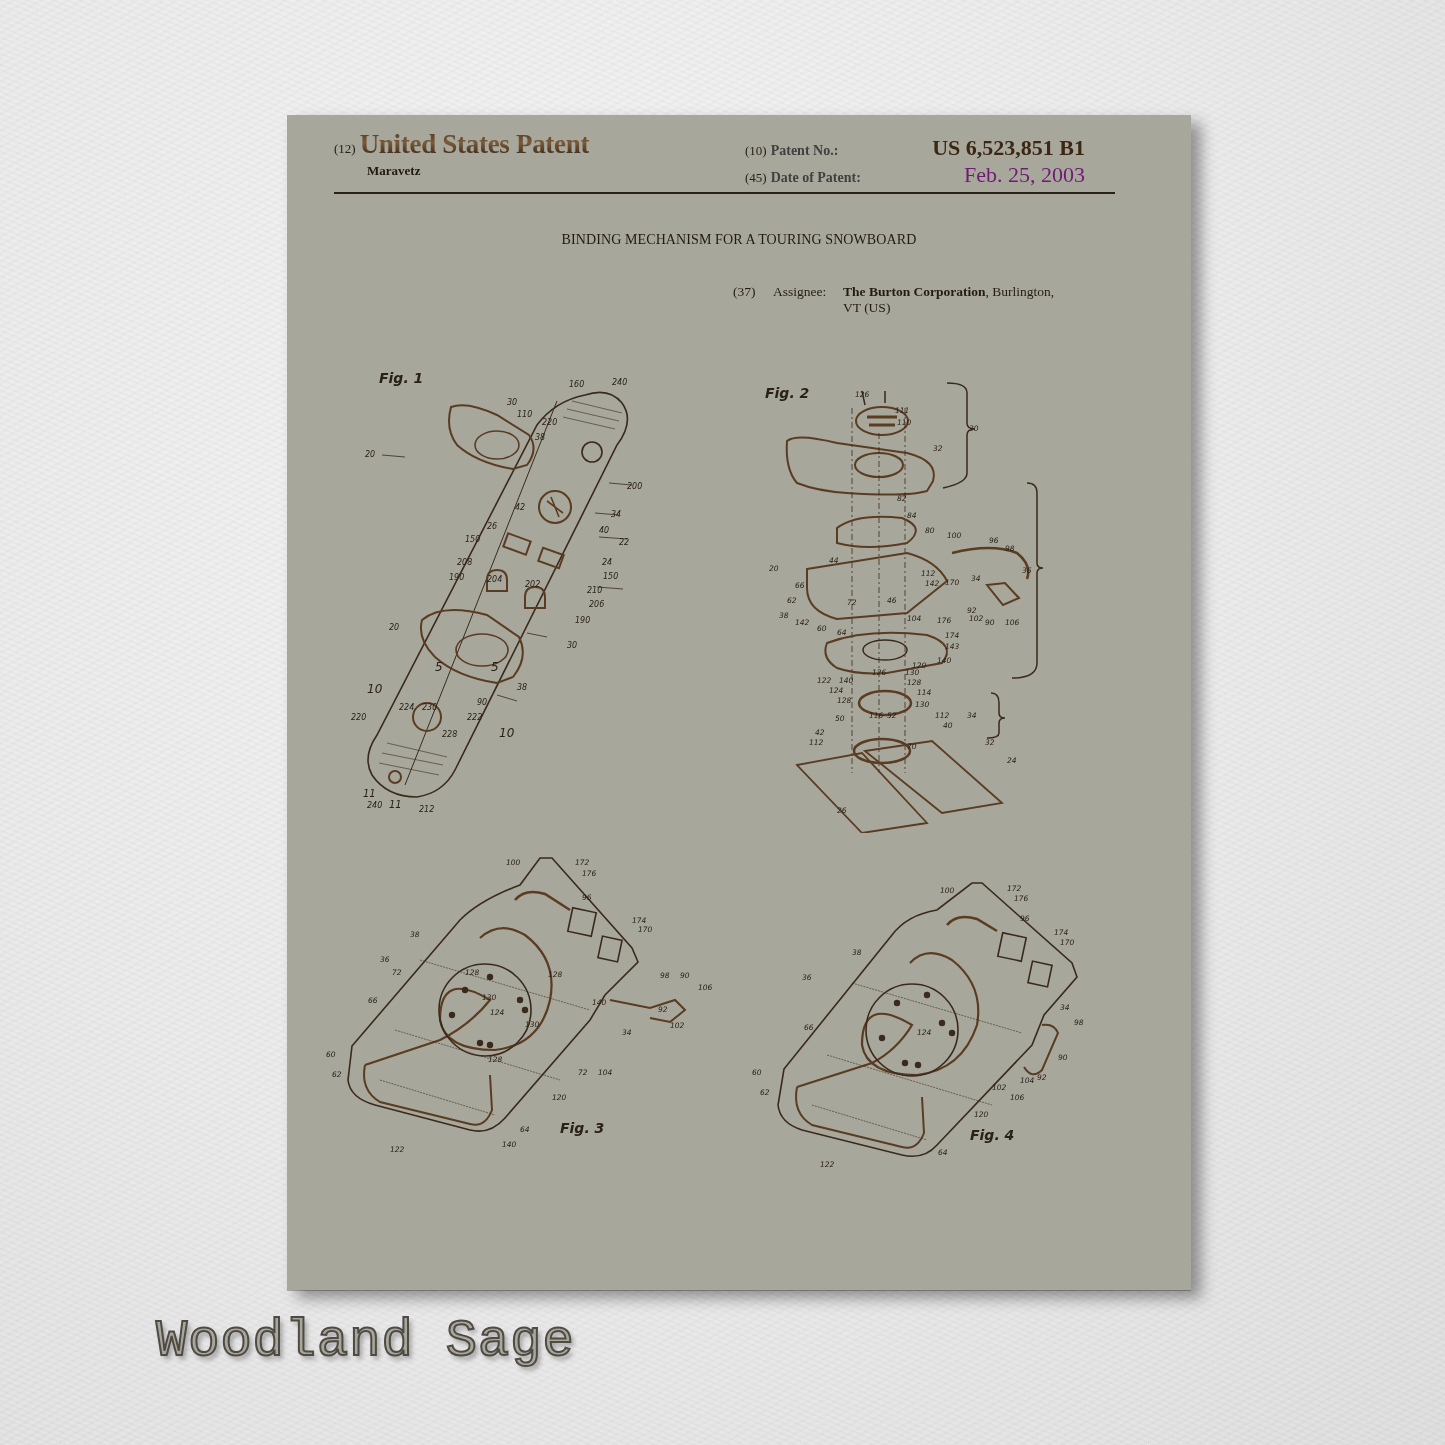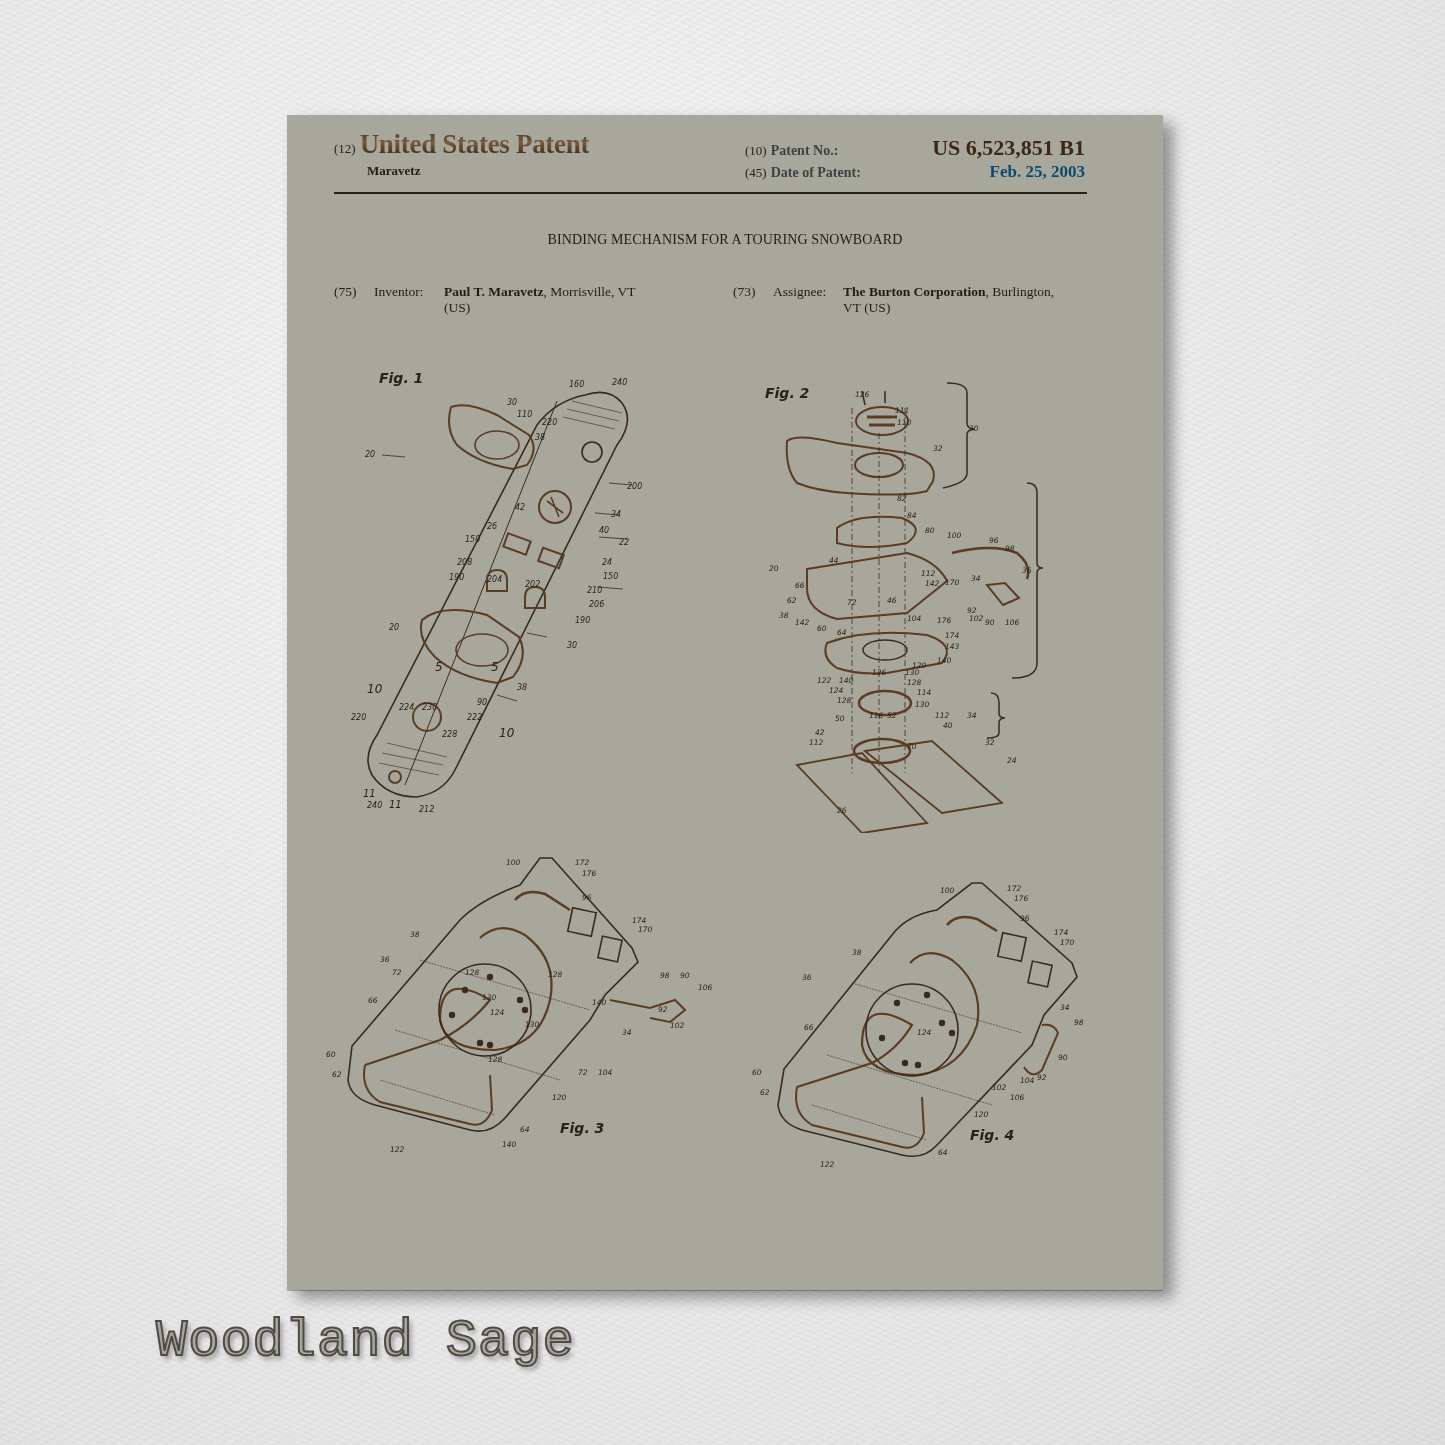--- a/index.html
+++ b/index.html
@@ -11,35 +11,36 @@
   .texture {
     position:absolute; inset:0;
     background-image:
       repeating-linear-gradient(23deg, rgba(0,0,0,0.018) 0 2px, rgba(255,255,255,0.02) 2px 5px),
       repeating-linear-gradient(-31deg, rgba(0,0,0,0.015) 0 3px, rgba(255,255,255,0.02) 3px 7px);
   }
   .poster {
     position:absolute; left:287px; top:115px; width:876px; height:1175px;
     background:#a8a79b;
     box-shadow: 10px 8px 14px rgba(0,0,0,0.38), 0 1px 0 rgba(0,0,0,0.25);
+    padding-left: 28px;
   }
   .hdr-left { position:absolute; left:47px; top:14px; }
   .hdr-right { position:absolute; left:458px; top:20px; width:340px; }
   .num { font-size:13px; color:#2a2118; }
   .us-title {
     font-size:27px; font-weight:bold; letter-spacing:-0.3px;
     background: linear-gradient(180deg,#4a3420 0%, #7a5a3a 45%, #2c1f12 100%);
     -webkit-background-clip:text; background-clip:text; color:transparent;
     font-stretch: condensed;
   }
   .inventor-short { position:absolute; left:80px; top:48px; font-size:13px; font-weight:bold; color:#24190f; }
   .row { display:flex; justify-content:space-between; align-items:baseline; white-space:nowrap; }
   .row .lbl { font-size:14px; font-weight:bold; color:#404040; }
   .row .val { font-size:22px; font-weight:bold; color:#3b2714; }
-  .row .val2 { font-size:17px; font-weight:bold; color:#0c4a6e; }
+  .row .val2 { font-size:22px; font-weight:normal; color:#701a75; }
   .rule { position:absolute; left:47px; right:76px; top:77px; height:2px; background:#2a2118; }
   .title {
     position:absolute; left:0; right:0; top:117px; text-align:center;
     font-size:14px; color:#231a12; letter-spacing:0.1px;
   }
   .meta { position:absolute; top:169px; font-size:13.5px; color:#251b12; line-height:16px; }
   .meta .code { display:inline-block; width:40px; }
   .meta .key { display:inline-block; width:70px; }
   .meta .body { display:inline-block; vertical-align:top; }
   .meta b { font-weight:bold; }
@@ -75,26 +76,23 @@
     <div class="row" style="margin-top:1px">
       <span><span class="num">(45)</span> <span class="lbl">Date of Patent:</span></span>
       <span class="val2">Feb. 25, 2003</span>
     </div>
   </div>
 
   <div class="rule"></div>
 
   <div class="title">BINDING MECHANISM FOR A TOURING SNOWBOARD</div>
 
-  <div class="meta" style="left:47px;">
-    <span class="code">(75)</span><span class="key">Inventor:</span><span class="body"><b>Paul T. Maravetz</b><span>, Morrisville, VT</span><br><span>(US)</span></span>
-  </div>
 
   <div class="meta" style="left:446px;">
-    <span class="code">(73)</span><span class="key">Assignee:</span><span class="body"><b>The Burton Corporation</b><span>, Burlington,</span><br><span>VT (US)</span></span>
+    <span class="code">(37)</span><span class="key">Assignee:</span><span class="body"><b>The Burton Corporation</b><span>, Burlington,</span><br><span>VT (US)</span></span>
   </div>
 
   <div class="fig" style="left:60px; top:250px;">
     <span class="figlabel" style="left:32px; top:5px;">Fig. 1</span>
     <svg width="330" height="450" viewBox="0 0 330 450">
       <g fill="none" stroke="#3a2a1c" stroke-width="1.6">
 
         <path d="M238 30 Q262 22 275 38 Q288 56 270 80 L108 405 Q96 428 70 432 Q40 432 25 410 Q15 392 30 370 L190 60 Q208 36 238 30 Z"></path>
         <line x1="210" y1="36" x2="58" y2="420" stroke-width="1"></line>
 

